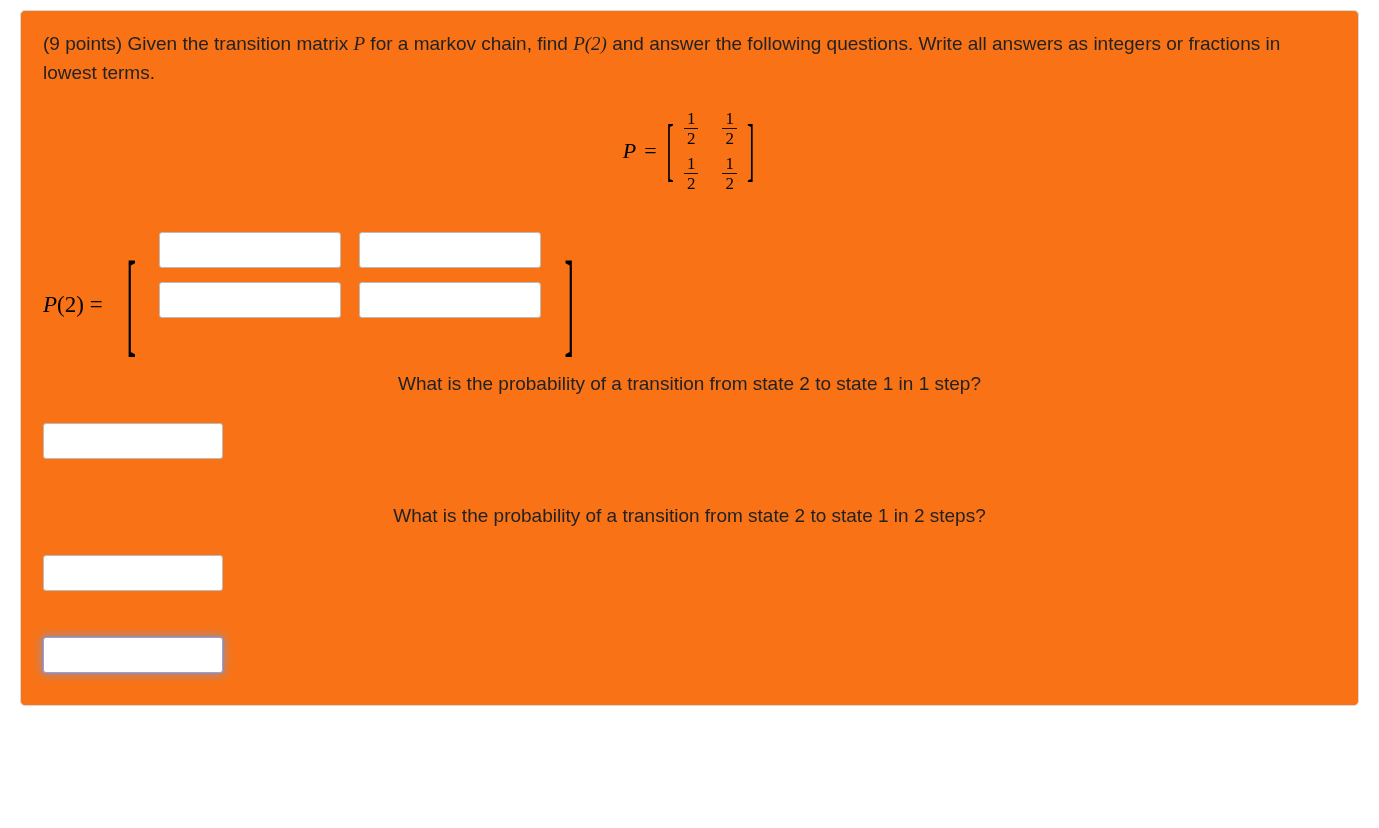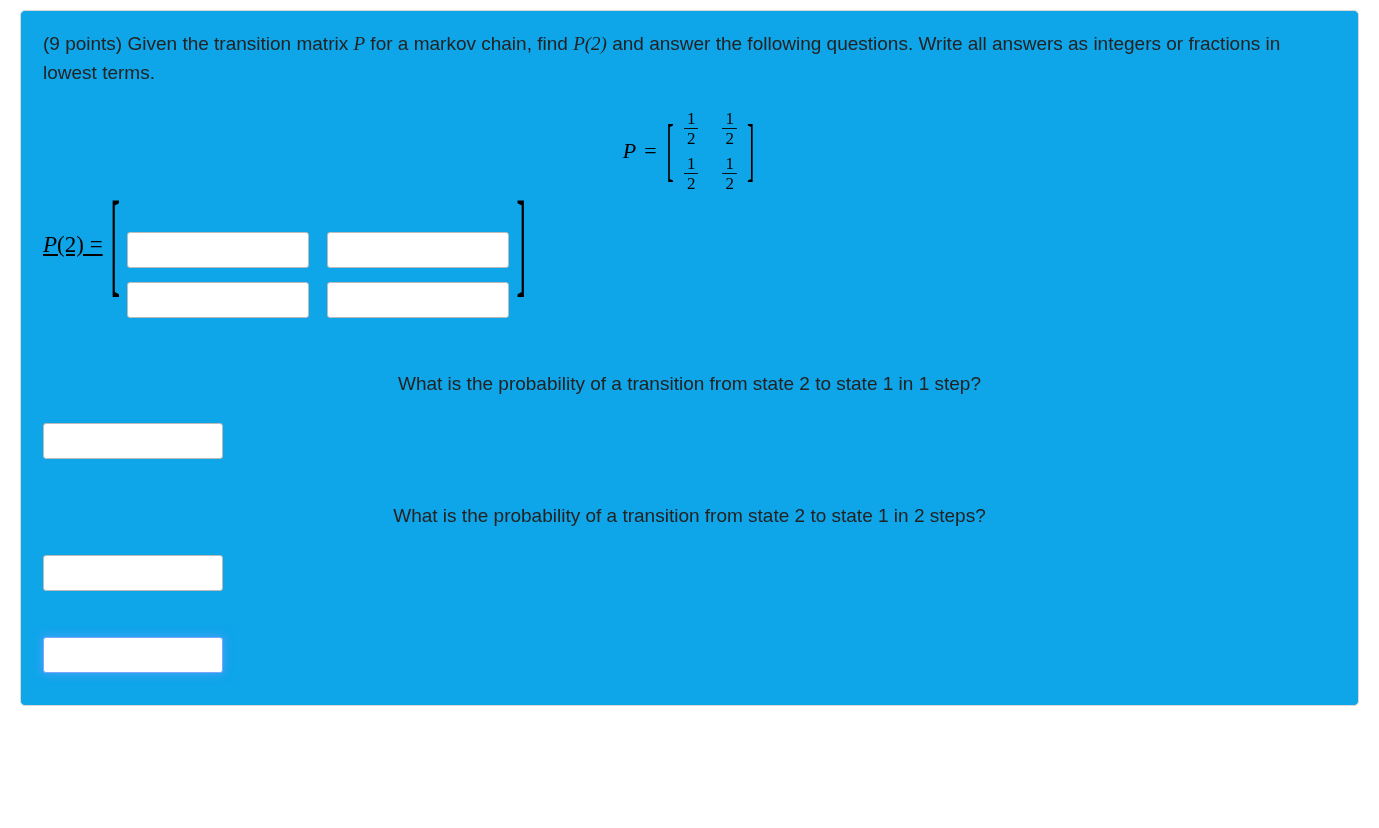--- a/index.html
+++ b/index.html
@@ -4,21 +4,21 @@
   <style>
     * { box-sizing: border-box; margin: 0; padding: 0; }
     body {
       font-family: Arial, Helvetica, sans-serif;
       background: #ffffff;
       padding: 10px 20px;
     }
     .question-panel {
       border: 1px solid #d8d8d8;
       border-radius: 5px;
-      background: #0ea5e9;
+      background: #f97316;
       padding: 18px 22px 24px;
       width: 1339px;
     }
     .prompt {
       font-size: 19px;
       color: #222;
       line-height: 1.55;
       margin-bottom: 22px;
     }
     .math-var { font-family: 'Times New Roman', serif; font-style: italic; }
@@ -56,24 +56,23 @@
       flex-direction: column;
       align-items: center;
       font-family: 'Times New Roman', serif;
       font-size: 17px;
       line-height: 1;
     }
     .frac .num { border-bottom: 1.2px solid #111; padding: 0 3px 1px; }
     .frac .den { padding-top: 1px; }
     .p2-row {
       display: flex;
-      align-items: flex-start;
-      gap: 8px;
+      align-items: flex-end;
+      gap: 24px;
       margin-bottom: 55px;
-      text-decoration: underline;
     }
     .p2-label {
       font-family: 'Times New Roman', serif;
       font-style: italic;
       font-size: 23px;
     }
     .p2-label .reg { font-style: normal; }
     .big-bracket {
       font-family: 'Times New Roman', serif;
       font-size: 26px;

